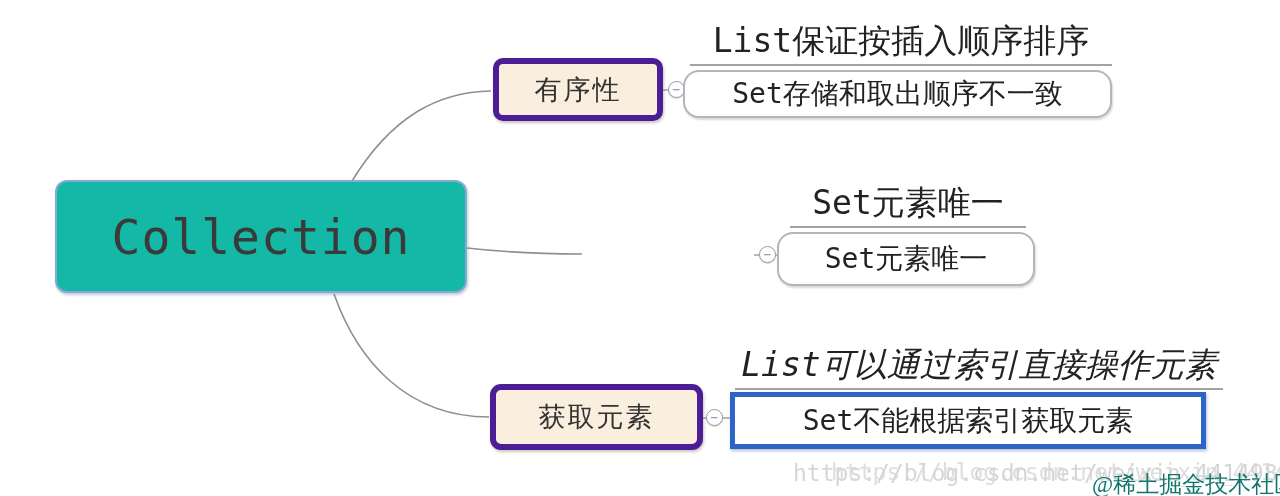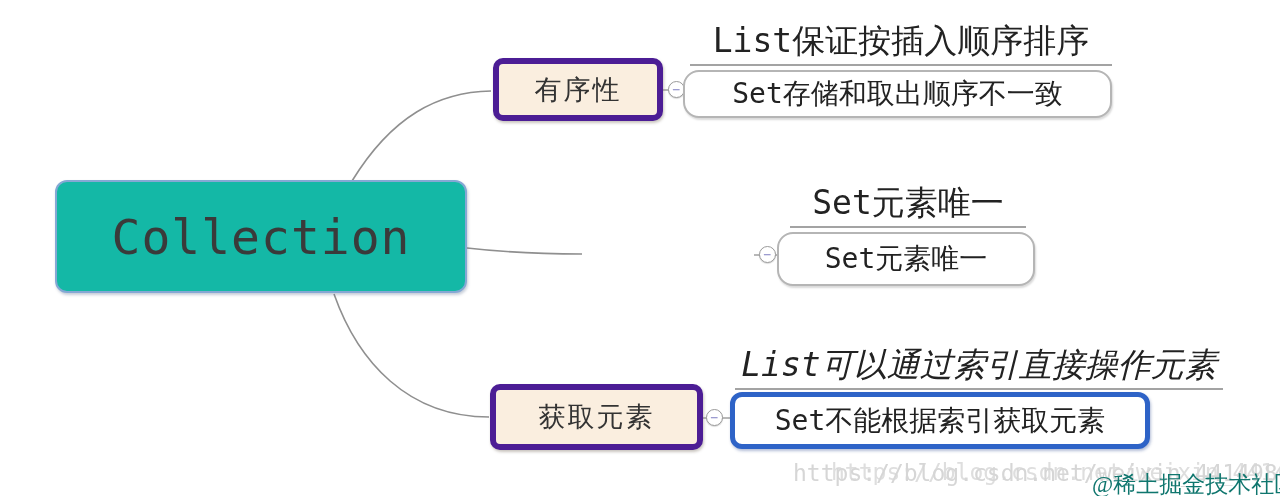--- a/index.html
+++ b/index.html
@@ -19,42 +19,42 @@
     box-shadow:1px 2px 3px rgba(90,110,140,.35);
     font-size:48px;letter-spacing:1px;color:#3a3a3a;
   }
   .node-branch{
     background:#faeedf;border:6px solid #4c1d95;border-radius:10px;
     box-shadow:1px 2px 3px rgba(120,110,95,.4);
     font-size:27px;letter-spacing:2px;color:#333;
   }
   .branch-1{left:493px;top:58px;width:170px;height:63px;}
   .branch-2{left:582px;top:222px;width:172px;height:66px;}
-  .branch-3{left:490px;top:384px;width:213px;height:66px;}
+  .branch-3{left:490px;top:384px;width:213px;height:66px;border-radius:11px;}
 
   .child-line{
     position:absolute;display:flex;align-items:flex-end;justify-content:center;
     box-sizing:border-box;border-bottom:2.5px solid #a3a3a3;
     font-size:33px;color:#222;
   }
   .line-1{left:690px;top:24px;width:422px;height:42px;}
   .line-2{left:790px;top:186px;width:236px;height:42px;}
   .line-3{left:735px;top:348px;width:488px;height:42px;font-style:italic;}
 
   .child-box{
     position:absolute;display:flex;align-items:center;justify-content:center;
     box-sizing:border-box;background:#ffffff;border:2px solid #b5b5b5;border-radius:16px;
     box-shadow:1px 2px 2px rgba(0,0,0,.15);
     font-size:28px;color:#222;
   }
   .box-1{left:683px;top:70px;width:429px;height:48px;}
   .box-2{left:777px;top:232px;width:258px;height:54px;}
   .box-3{
-    left:730px;top:392px;width:420px;height:57px;
-    border:5px solid #2e63c7;border-radius:12px;
+    left:730px;top:392px;width:476px;height:57px;
+    border:5px solid #2e63c7;border-radius:0;
     box-shadow:1px 2px 3px rgba(40,70,140,.35);
   }
 
   .toggle{
     position:absolute;width:17px;height:17px;border-radius:50%;
     background:#fff;border:1.5px solid #9a9a9a;box-sizing:border-box;
     display:flex;align-items:center;justify-content:center;
     font-size:13px;line-height:1;color:#8a8ac8;
     box-shadow:0 1px 1px rgba(0,0,0,.15);
   }

